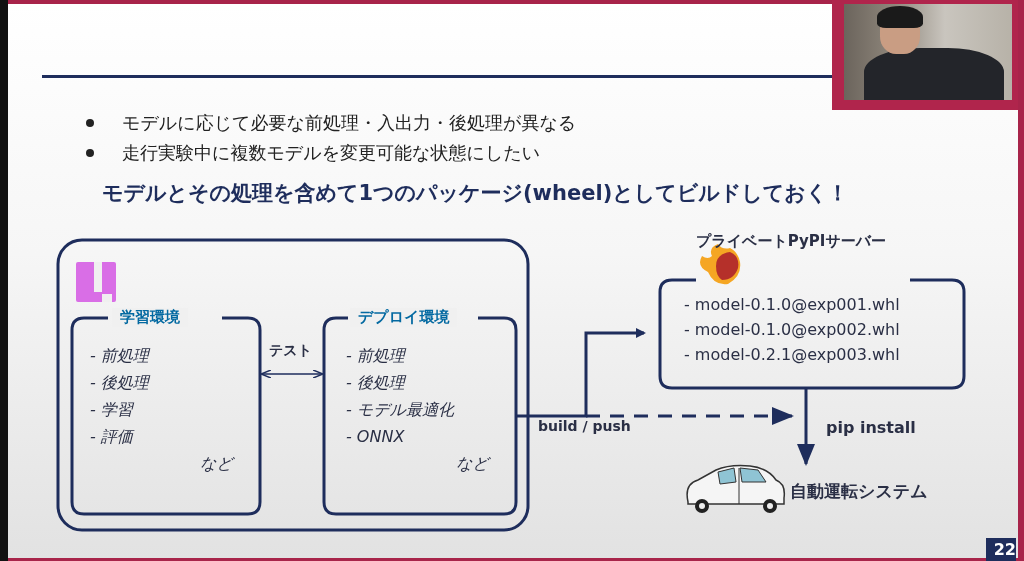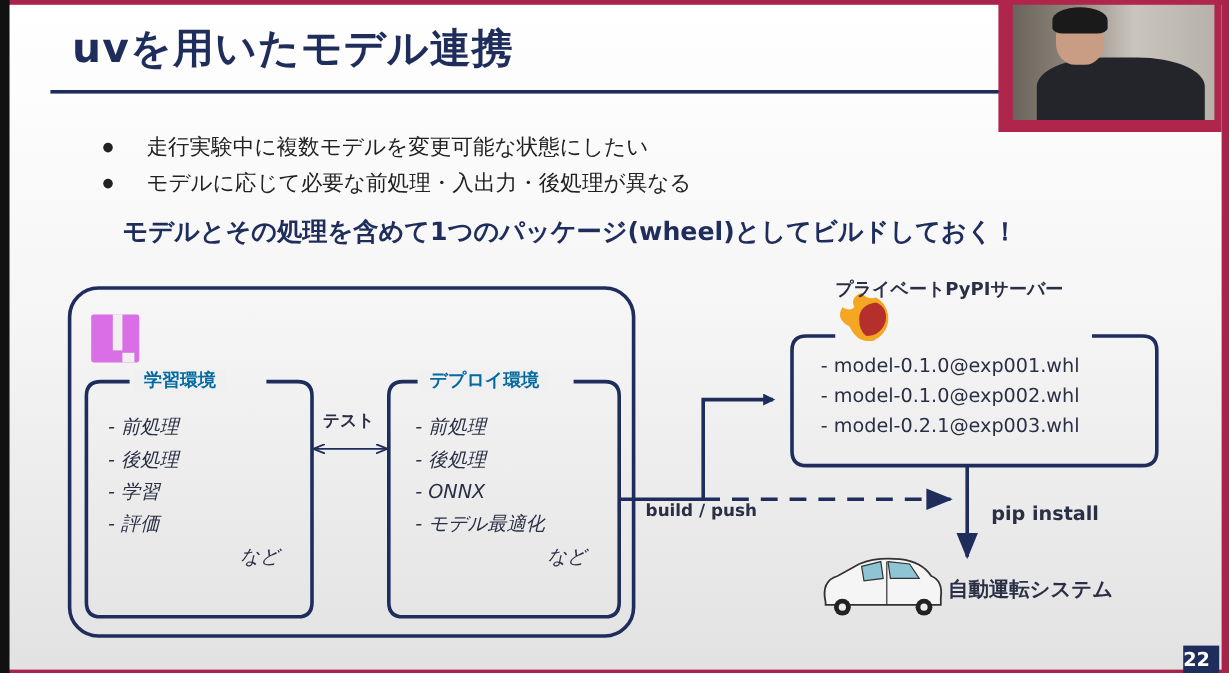--- a/index.html
+++ b/index.html
@@ -16,40 +16,39 @@
   .webcam .video{position:absolute;left:12px;top:4px;width:168px;height:96px;background:linear-gradient(90deg,#6b645c 0%,#8f877c 30%,#c9c5be 60%,#b7b2a8 100%);overflow:hidden;}
   .person-head{position:absolute;left:36px;top:6px;width:40px;height:44px;border-radius:45% 45% 40% 40%;background:#c99d83;}
   .person-hair{position:absolute;left:33px;top:2px;width:46px;height:22px;border-radius:50% 50% 20% 20%;background:#1a1a1a;}
   .person-body{position:absolute;left:20px;top:44px;width:140px;height:60px;border-radius:40% 40% 0 0;background:#23252a;}
   .diagram{position:absolute;left:0;top:0;width:1010px;height:554px;}
   .lbl{position:absolute;color:#2a2f45;white-space:nowrap;}
   .box-title{font-size:15px;font-weight:bold;color:#0369a1;background:#f0f0f0;padding:0 8px;}
   .item{font-size:16px;color:#2a2f45;line-height:27px;font-style:italic;}
   .whl{font-size:16px;color:#2a2f45;line-height:25px;}
   .bold{font-weight:bold;font-size:16px;color:#2a2f45;}
-  .page-num{position:absolute;left:978px;top:534px;width:30px;height:24px;background:#1e2d5c;color:#fff;font-weight:bold;font-size:16px;text-align:left;line-height:24px;}
+  .page-num{position:absolute;left:978px;top:534px;width:30px;height:24px;background:#1e2d5c;color:#fff;font-weight:bold;font-size:16px;text-align:right;line-height:24px;}
   .gem-text{font-family:"DejaVu Serif","Liberation Serif",serif;font-weight:bold;font-size:28px;color:#555;}
 </style>
 </head>
 <body>
 
 <div class="frame-left"></div>
 
 <div class="slide">
-  <h1 class="title">uvを用いたモデル連携</h1>
   <div class="title-rule"></div>
 
   <ul class="bullets">
     <li>
         <span class="dot"></span>
-        <span>走行実験中に複数モデルを変更可能な状態にしたい</span>
+        <span>モデルに応じて必要な前処理・入出力・後処理が異なる</span>
       </li>
     <li>
         <span class="dot"></span>
-        <span>モデルに応じて必要な前処理・入出力・後処理が異なる</span>
+        <span>走行実験中に複数モデルを変更可能な状態にしたい</span>
       </li>
   </ul>
 
   <div class="headline">モデルとその処理を含めて1つのパッケージ(wheel)としてビルドしておく！</div>
 
   <div class="diagram">
     <svg width="1010" height="554" style="position:absolute;left:0;top:0">
       <defs>
         <marker id="arrowNavy" markerWidth="10" markerHeight="10" refX="8" refY="5" orient="auto" markerUnits="userSpaceOnUse">
           <path d="M0,0 L10,5 L0,10 z" fill="#1e2d5c"></path>
@@ -108,22 +107,22 @@
       <div class="item">- 評価</div>
     </div>
     <span class="lbl item" style="left:192px;top:446px">など</span>
 
     <span class="lbl bold" style="left:261px;top:338px;font-size:14px">テスト</span>
 
     <span class="lbl box-title" style="left:342px;top:304px">デプロイ環境</span>
     <div class="lbl" style="left:338px;top:338px">
       <div class="item">- 前処理</div>
       <div class="item">- 後処理</div>
+      <div class="item">- モデル最適化</div>
       <div class="item">- ONNX</div>
-      <div class="item">- モデル最適化</div>
     </div>
     <span class="lbl item" style="left:448px;top:446px">など</span>
 
     <span class="lbl bold" style="left:530px;top:414px;font-size:14px">build / push</span>
 
     <span class="lbl bold" style="left:688px;top:228px;font-size:15px">プライベートPyPIサーバー</span>
     <div class="lbl" style="left:676px;top:288px">
       <div class="whl">- model-0.1.0@exp001.whl</div>
       <div class="whl">- model-0.1.0@exp002.whl</div>
       <div class="whl">- model-0.2.1@exp003.whl</div>

